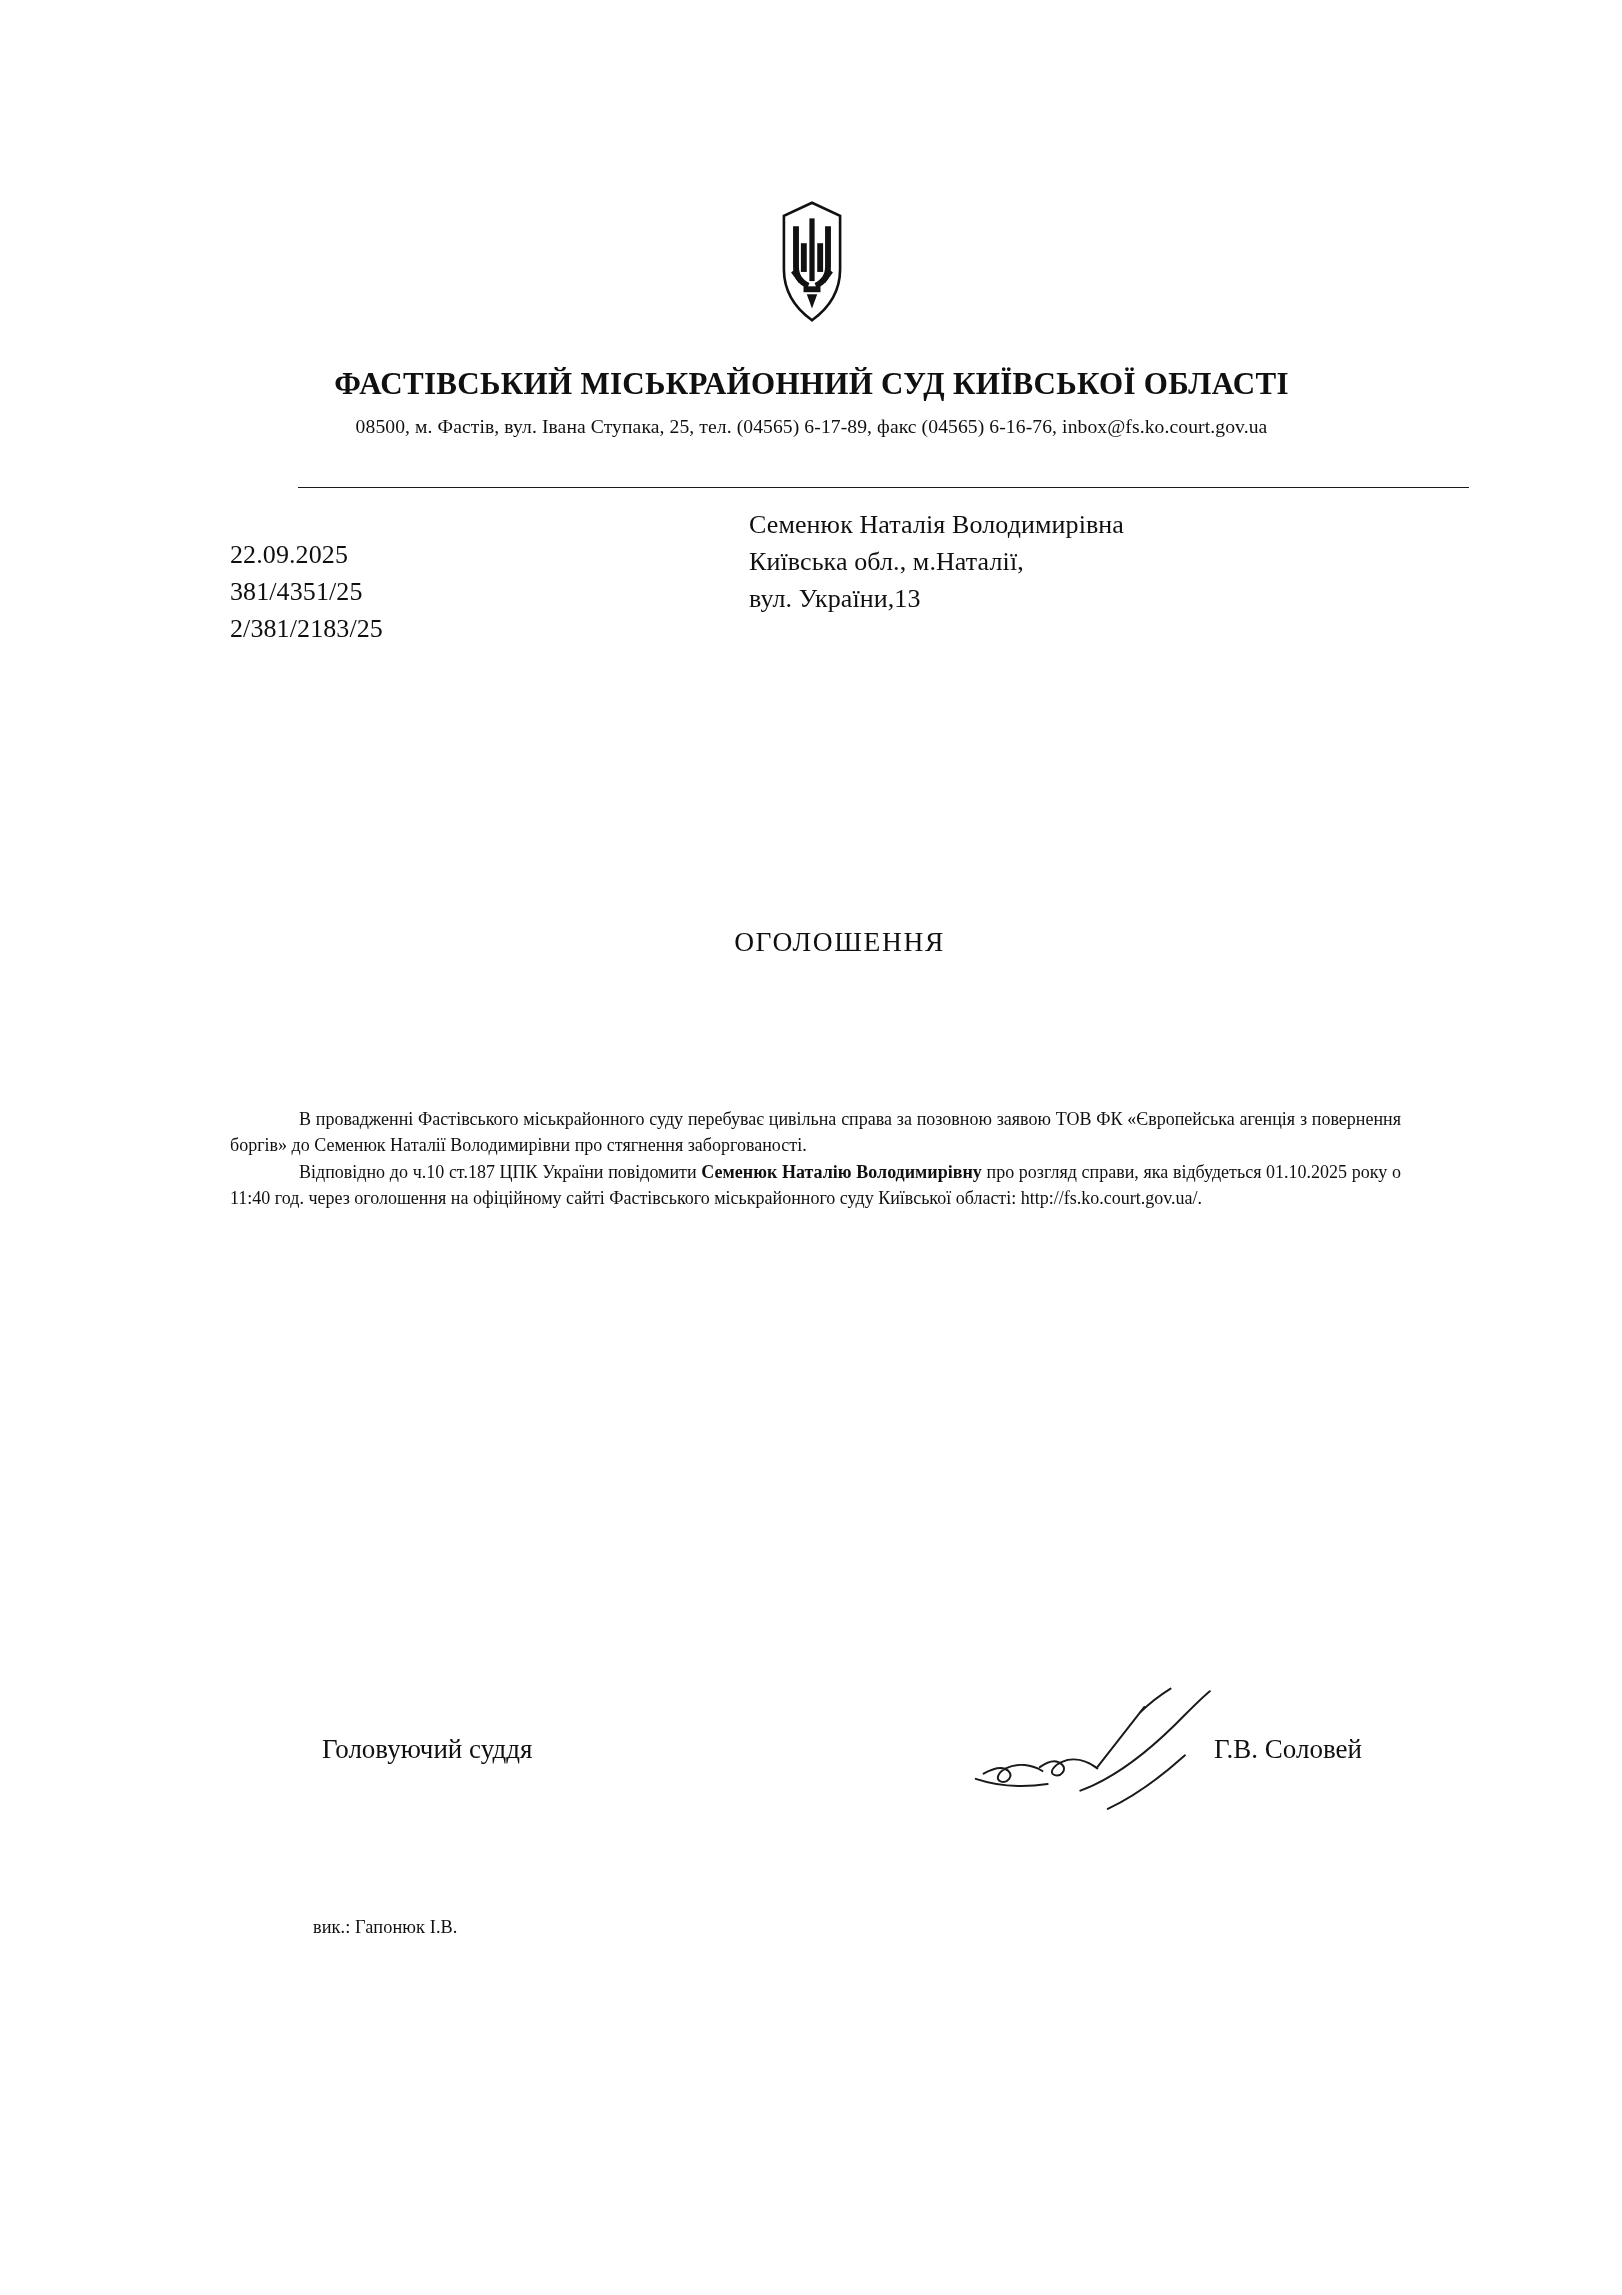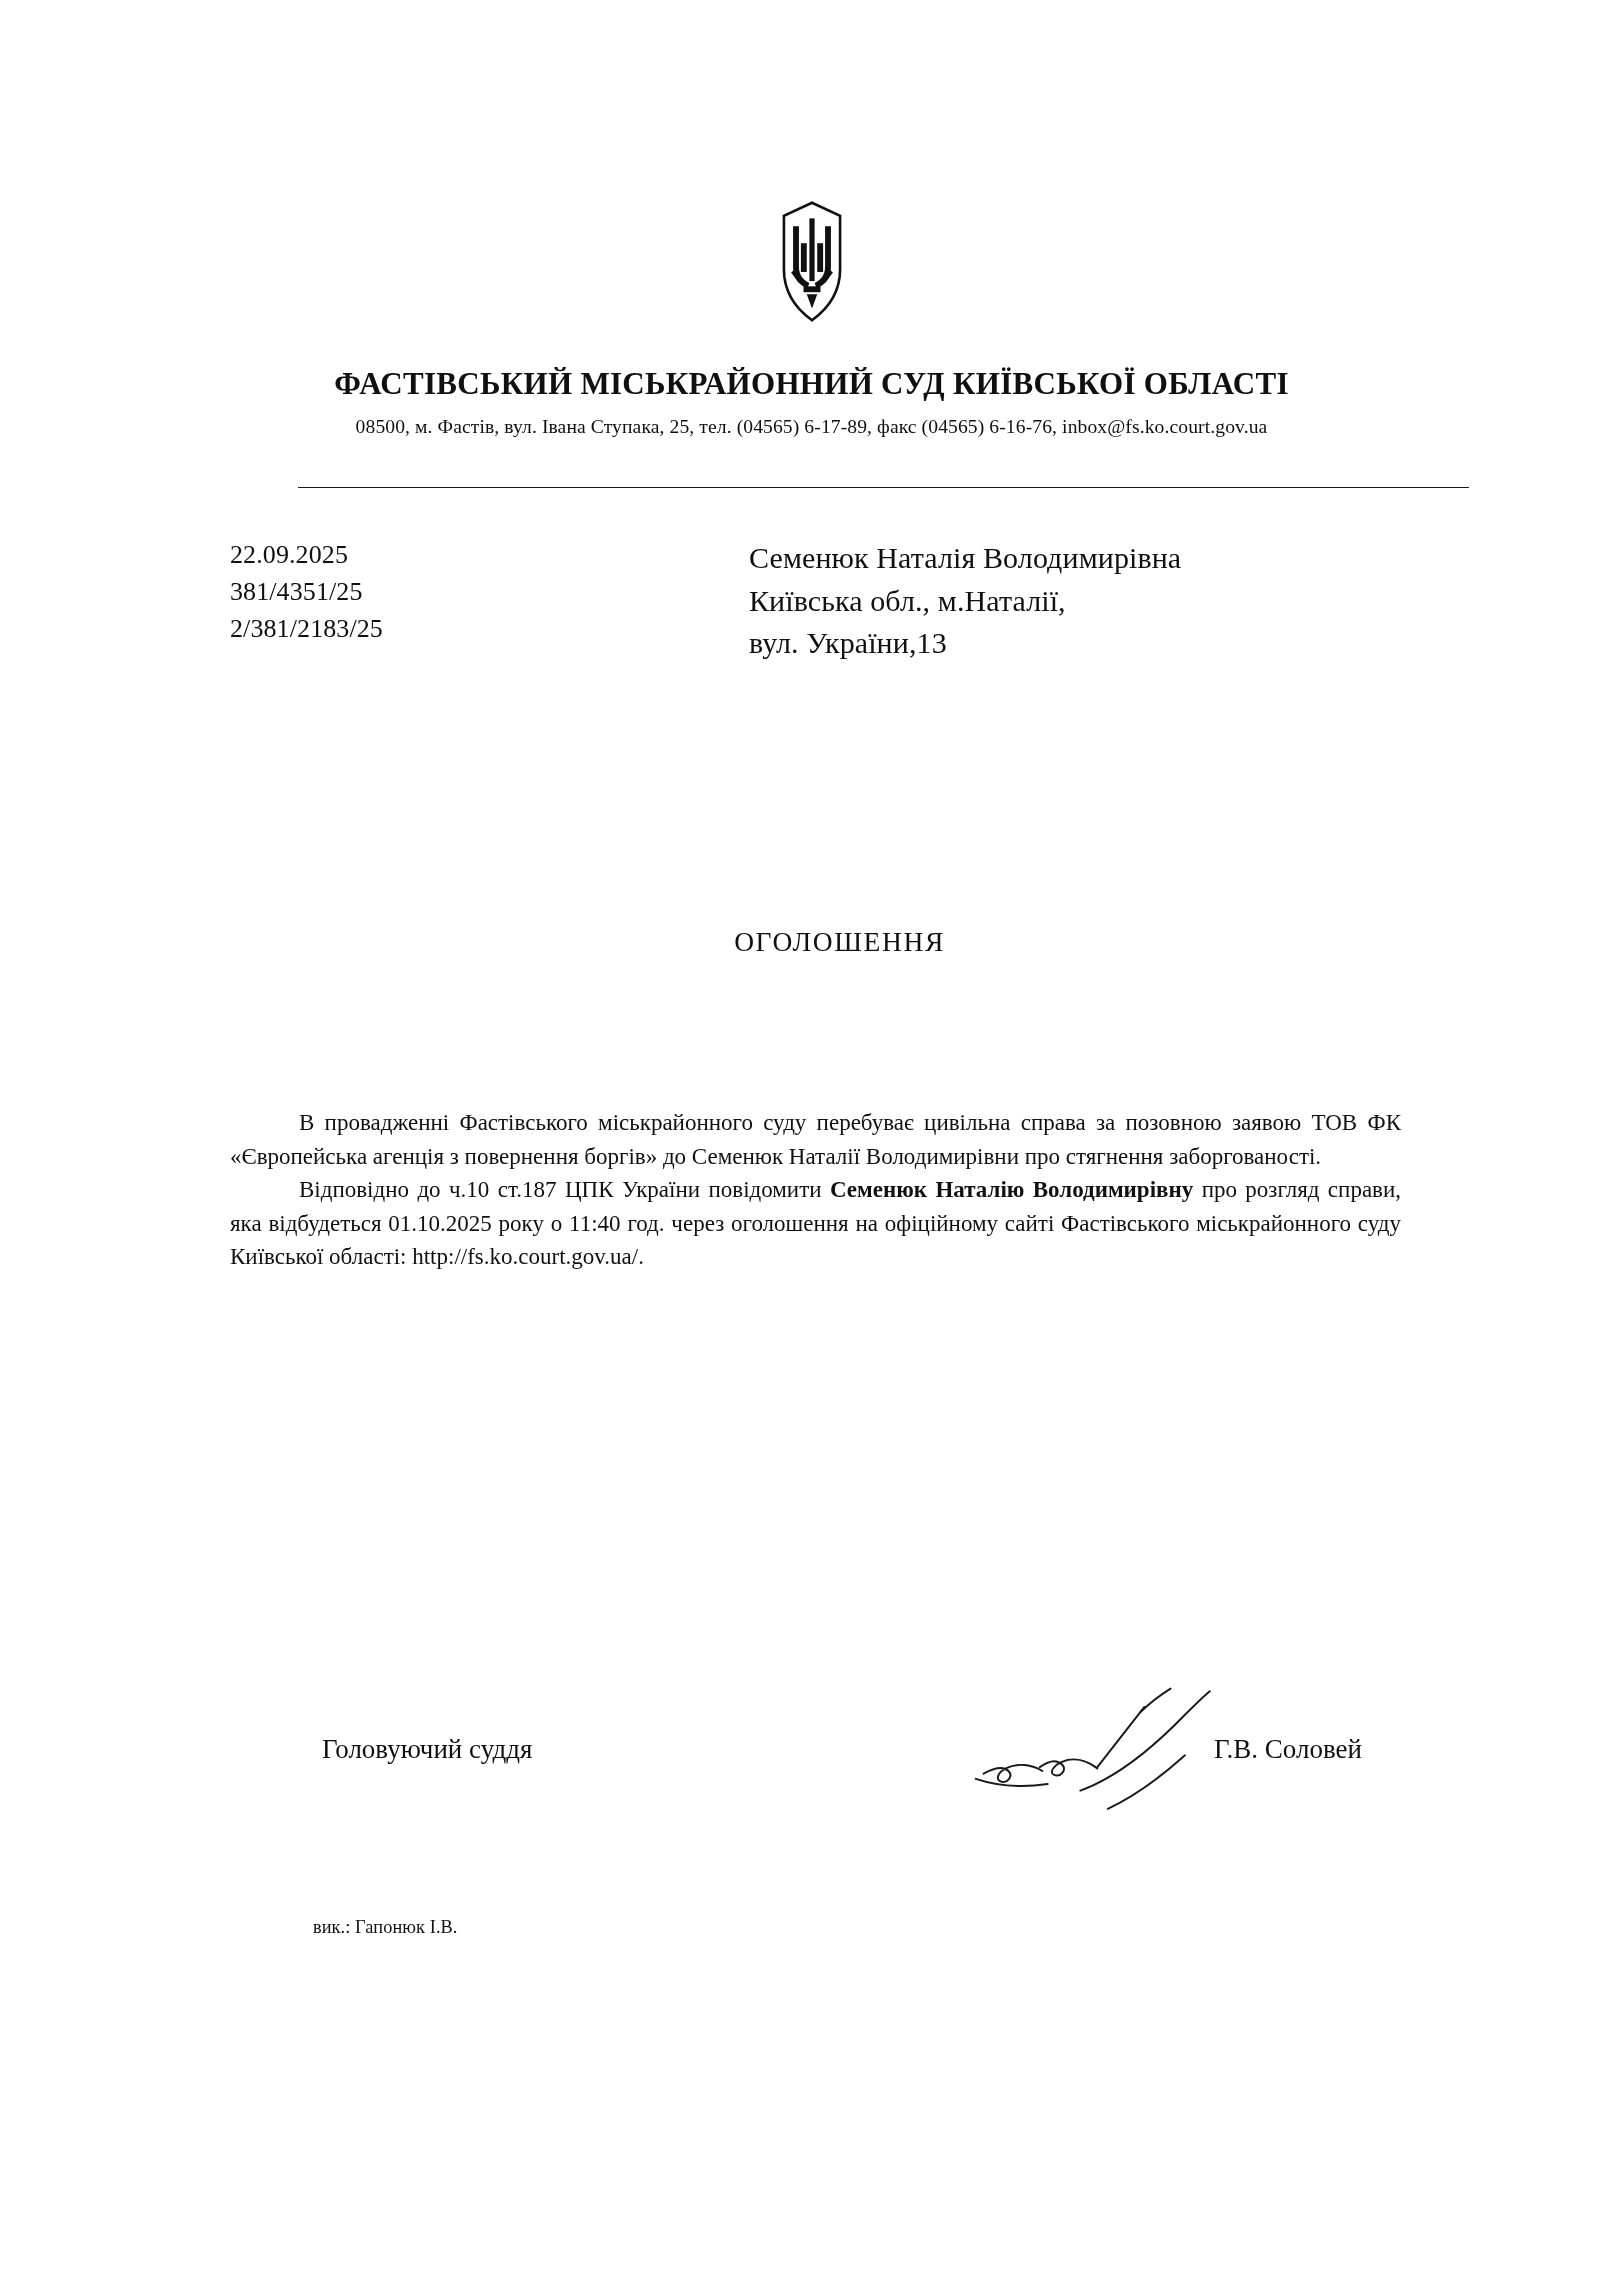--- a/index.html
+++ b/index.html
@@ -72,23 +72,23 @@
   .ref-block {
     position: absolute;
     top: 537px;
     left: 230px;
     font-size: 26px;
     line-height: 1.42;
     letter-spacing: 0.1px;
   }
   .addressee {
     position: absolute;
-    top: 537px;
+    top: 507px;
     left: 749px;
-    font-size: 30px;
+    font-size: 26px;
     line-height: 1.42;
     letter-spacing: 0.1px;
   }
 
   
   .doc-heading {
     position: absolute;
     top: 926px;
     left: 0;
     width: 1623px;
@@ -97,21 +97,21 @@
     letter-spacing: 1.6px;
     margin-left: 28px;
   }
 
   
   .body-text {
     position: absolute;
     top: 1106px;
     left: 230px;
     width: 1171px;
-    font-size: 23px;
+    font-size: 18px;
     line-height: 1.46;
     text-align: justify;
   }
   .body-text p {
     margin: 0;
     text-indent: 69px;
   }
   .body-text b {
     font-weight: bold;
   }

